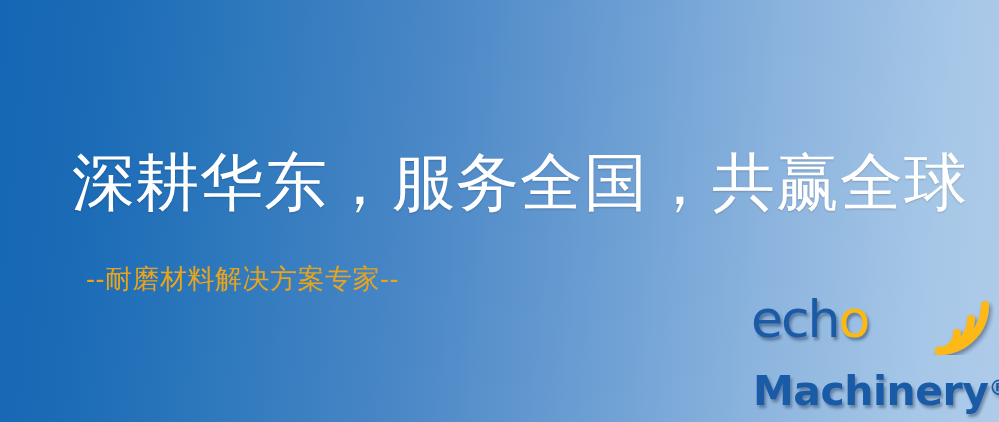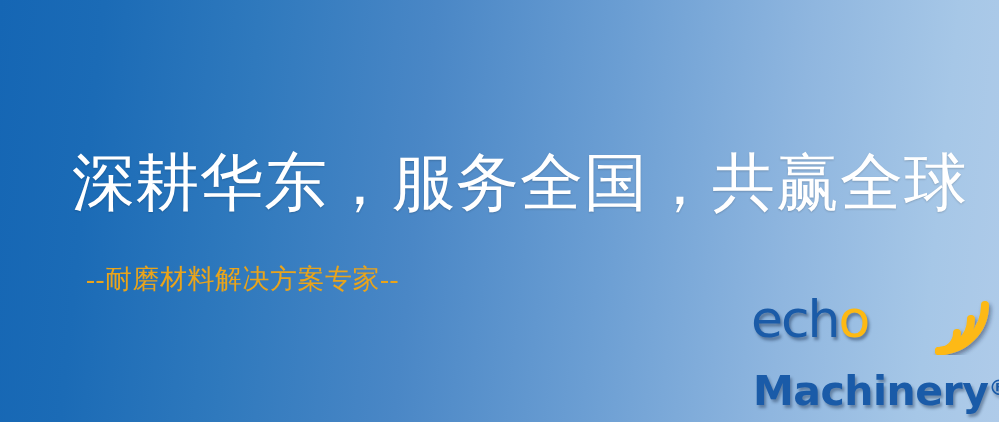--- a/index.html
+++ b/index.html
@@ -42,21 +42,21 @@
     font-weight: 400;
     text-shadow: 0 1px 2px rgba(0,0,0,0.18);
   }
 
   
   .subtitle {
     position: absolute;
     left: 86px;
     top: 266px;
     color: #e9a41b;
-    font-family: Liberation Serif, serif;
+    font-family: Liberation Sans, sans-serif;
     font-size: 27px;
     line-height: 1.0;
     letter-spacing: 0.5px;
     white-space: nowrap;
     font-weight: 400;
   }
 
   
   .logo {
     position: absolute;

